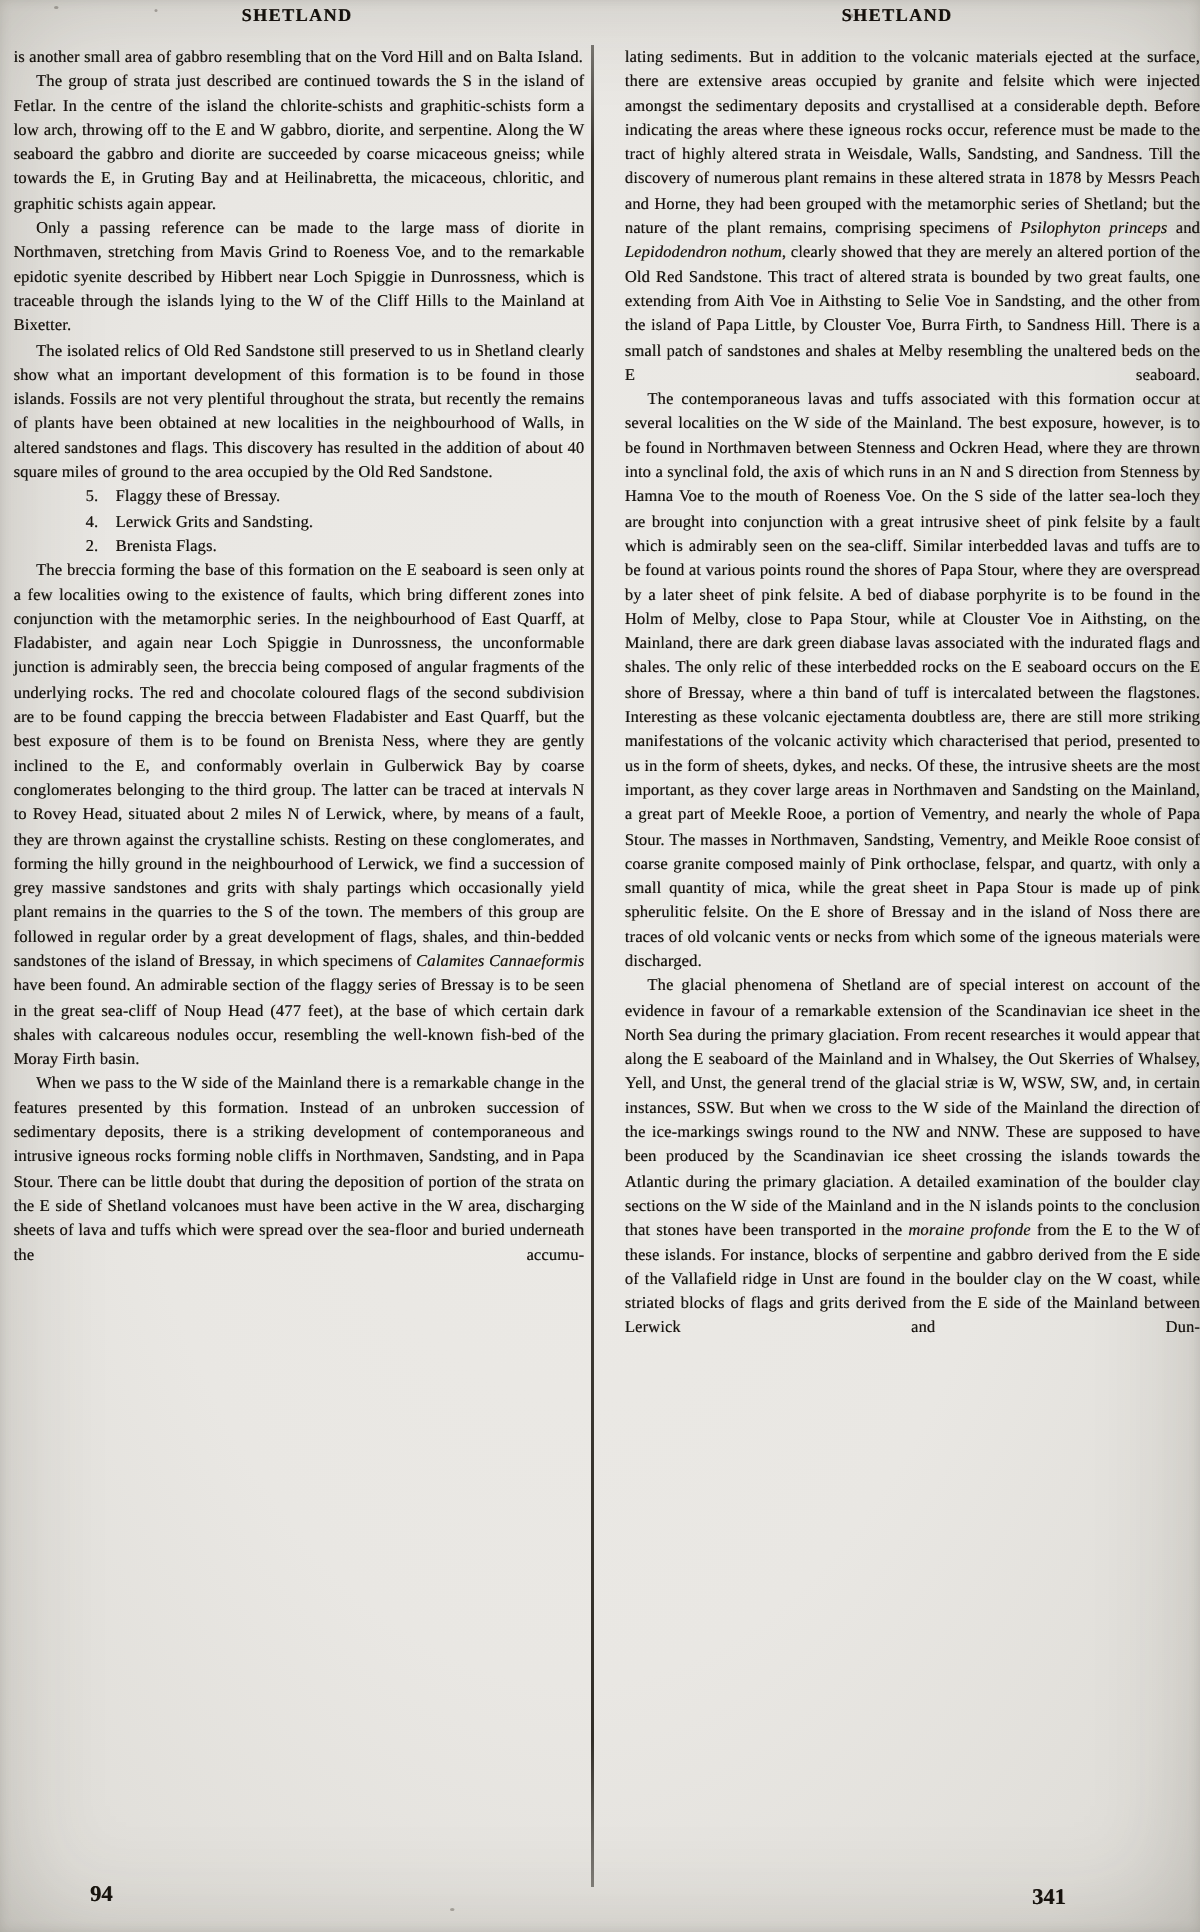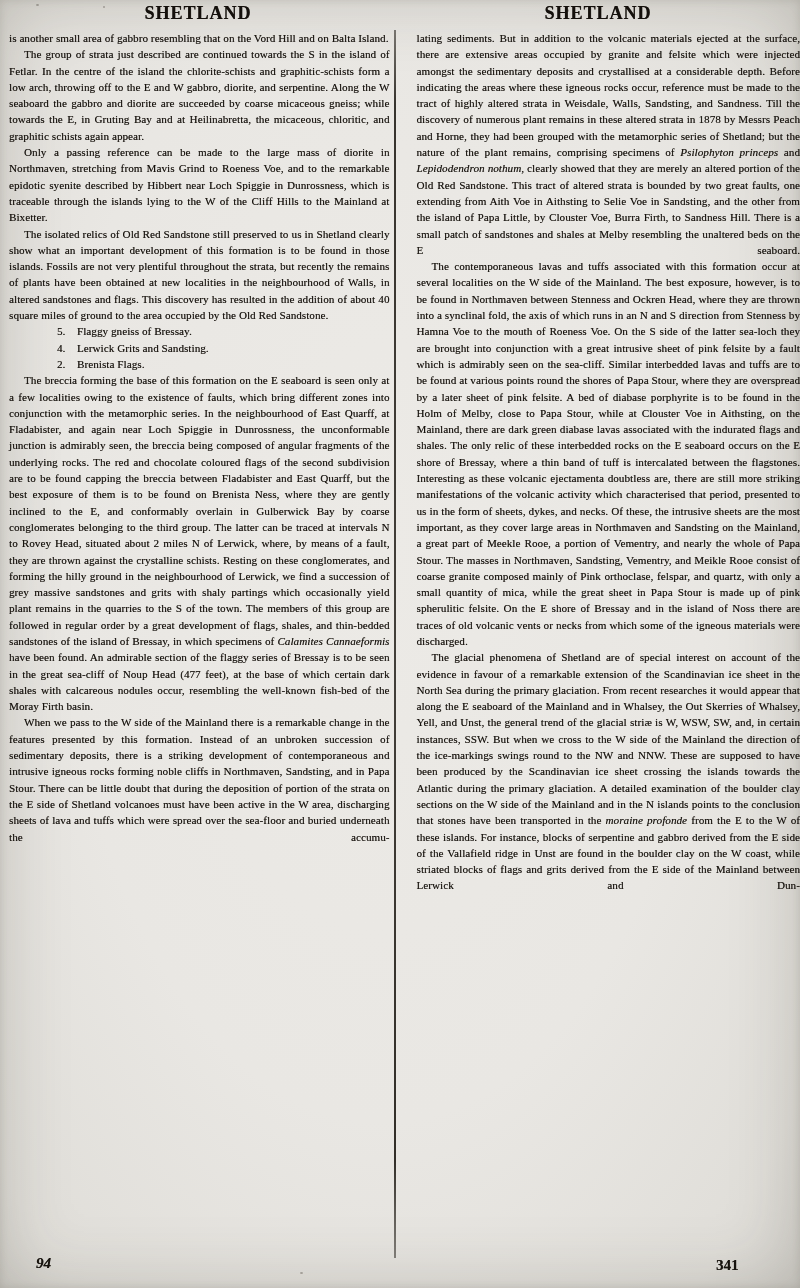--- a/index.html
+++ b/index.html
@@ -22,21 +22,21 @@
     position: absolute;
     top: 3px;
     left: 0;
     width: 100%;
     display: flex;
   }
   .head-cell {
     width: 396px;
     text-align: center;
     font-weight: bold;
-    font-size: 18px;
+    font-size: 12px;
     letter-spacing: 1px;
     color: #14100c;
     text-shadow: 0.3px 0 0 rgba(20, 15, 10, 0.7);
   }
   .head-cell.right { width: 404px; }
   .column-divider {
     position: absolute;
     left: 394px;
     top: 30px;
     width: 2px;
@@ -76,22 +76,22 @@
     text-indent: -26px;
     text-align: left;
   }
   .list-num { display: inline-block; width: 20px; text-indent: 0; }
   .pageno {
     position: absolute;
     font-weight: bold;
     font-size: 15px;
     text-shadow: 0.3px 0 0 rgba(20, 15, 10, 0.7);
   }
-  .pageno.left  { left: 36px;  top: 1255px; font-style: italic; }
-  .pageno.right { left: 716px; top: 1257px; }
+  .pageno.left  { left: 60px;  top: 1255px; }
+  .pageno.right { left: 688px; top: 1257px; }
   .artifact {
     position: absolute;
     border-radius: 50%;
     background: rgba(60, 52, 42, 0.35);
   }
   .artifact.a1 { left: 36px;  top: 4px;  width: 3px; height: 2px; }
   .artifact.a2 { left: 103px; top: 6px;  width: 2px; height: 2px; }
   .artifact.a3 { left: 566px; top: 9px;  width: 3px; height: 3px; }
   .artifact.a4 { left: 300px; top: 1272px; width: 3px; height: 2px; }
 </style>
@@ -114,21 +114,21 @@
 
   <div class="columns">
 
     <div class="col left">
       <p>is another small area of gabbro resembling that on the Vord Hill and on Balta Island.</p>
       <p class="ind">The group of strata just described are continued towards the S in the island of Fetlar. In the centre of the island the chlorite-schists and graphitic-schists form a low arch, throwing off to the E and W gabbro, diorite, and serpentine. Along the W seaboard the gabbro and diorite are succeeded by coarse micaceous gneiss; while towards the E, in Gruting Bay and at Heilinabretta, the micaceous, chloritic, and graphitic schists again appear.</p>
       <p class="ind">Only a passing reference can be made to the large mass of diorite in Northmaven, stretching from Mavis Grind to Roeness Voe, and to the remarkable epidotic syenite described by Hibbert near Loch Spiggie in Dunrossness, which is traceable through the islands lying to the W of the Cliff Hills to the Mainland at Bixetter.</p>
       <p class="ind">The isolated relics of Old Red Sandstone still preserved to us in Shetland clearly show what an important development of this formation is to be found in those islands. Fossils are not very plentiful throughout the strata, but recently the remains of plants have been obtained at new localities in the neighbourhood of Walls, in altered sandstones and flags. This discovery has resulted in the addition of about 40 square miles of ground to the area occupied by the Old Red Sandstone.</p>
 
       <div class="strata-list">
-        <div class="list-row"><span class="list-num">5.</span><span>Flaggy gneiss of Bressay.</span></div>
+        <div class="list-row"><span class="list-num">5.</span><span>Flaggy these of Bressay.</span></div>
         <div class="list-row"><span class="list-num">4.</span><span>Lerwick Grits and Sandsting.</span></div>
         <div class="list-row"><span class="list-num">2.</span><span>Brenista Flags.</span></div>
       </div>
 
       <p class="ind"><span>The breccia forming the base of this formation on the E seaboard is seen only at a few localities owing to the existence of faults, which bring different zones into conjunction with the metamorphic series. In the neighbourhood of East Quarff, at Fladabister, and again near Loch Spiggie in Dunrossness, the unconformable junction is admirably seen, the breccia being composed of angular fragments of the underlying rocks. The red and chocolate coloured flags of the second subdivision are to be found capping the breccia between Fladabister and East Quarff, but the best exposure of them is to be found on Brenista Ness, where they are gently inclined to the E, and conformably overlain in Gulberwick Bay by coarse conglomerates belonging to the third group. The latter can be traced at intervals N to Rovey Head, situated about 2 miles N of Lerwick, where, by means of a fault, they are thrown against the crystalline schists. Resting on these conglomerates, and forming the hilly ground in the neighbourhood of Lerwick, we find a succession of grey massive sandstones and grits with shaly partings which occasionally yield plant remains in the quarries to the S of the town. The members of this group are followed in regular order by a great development of flags, shales, and thin-bedded sandstones of the island of Bressay, in which specimens of </span><em>Calamites Cannaeformis</em><span> have been found. An admirable section of the flaggy series of Bressay is to be seen in the great sea-cliff of Noup Head (477 feet), at the base of which certain dark shales with calcareous nodules occur, resembling the well-known fish-bed of the Moray Firth basin.</span></p>
       <p class="ind cont-end">When we pass to the W side of the Mainland there is a remarkable change in the features presented by this formation. Instead of an unbroken succession of sedimentary deposits, there is a striking development of contemporaneous and intrusive igneous rocks forming noble cliffs in Northmaven, Sandsting, and in Papa Stour. There can be little doubt that during the deposition of portion of the strata on the E side of Shetland volcanoes must have been active in the W area, discharging sheets of lava and tuffs which were spread over the sea-floor and buried underneath the accumu-</p>
     </div>
 
     <div class="col right">
       <p class="cont-end"><span>lating sediments. But in addition to the volcanic materials ejected at the surface, there are extensive areas occupied by granite and felsite which were injected amongst the sedimentary deposits and crystallised at a considerable depth. Before indicating the areas where these igneous rocks occur, reference must be made to the tract of highly altered strata in Weisdale, Walls, Sandsting, and Sandness. Till the discovery of numerous plant remains in these altered strata in 1878 by Messrs Peach and Horne, they had been grouped with the metamorphic series of Shetland; but the nature of the plant remains, comprising specimens of </span><em>Psilophyton princeps</em><span> and </span><em>Lepidodendron nothum</em><span>, clearly showed that they are merely an altered portion of the Old Red Sandstone. This tract of altered strata is bounded by two great faults, one extending from Aith Voe in Aithsting to Selie Voe in Sandsting, and the other from the island of Papa Little, by Clouster Voe, Burra Firth, to Sandness Hill. There is a small patch of sandstones and shales at Melby resembling the unaltered beds on the E seaboard.</span></p>

